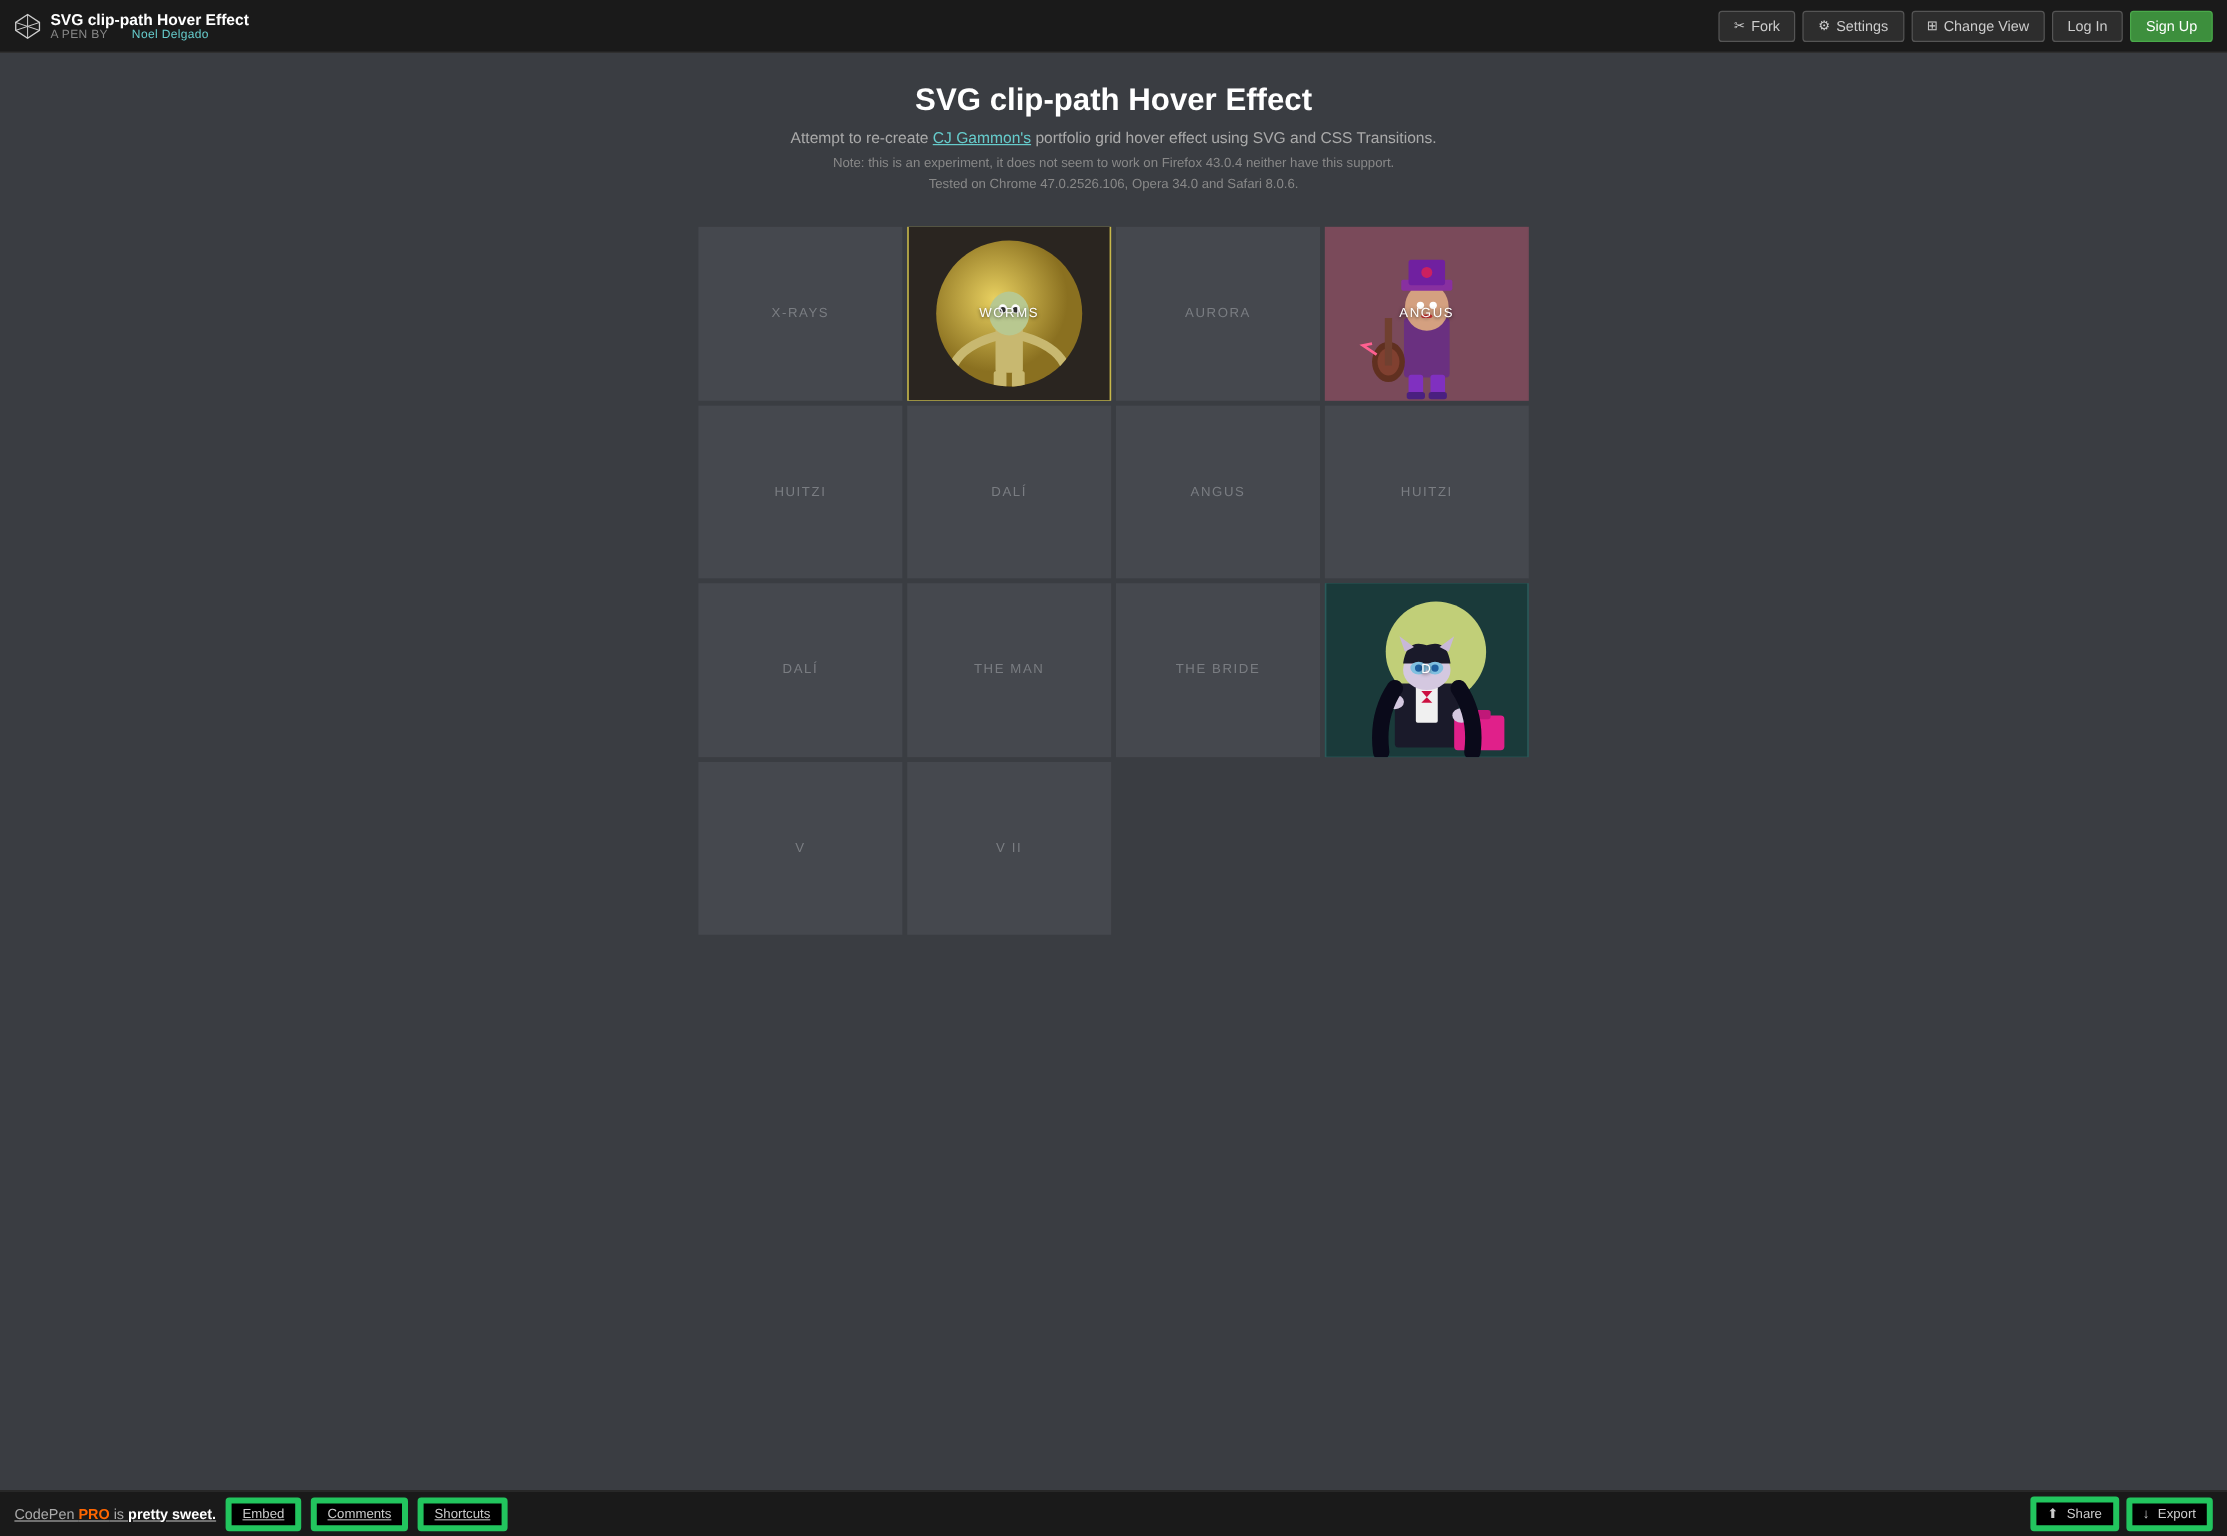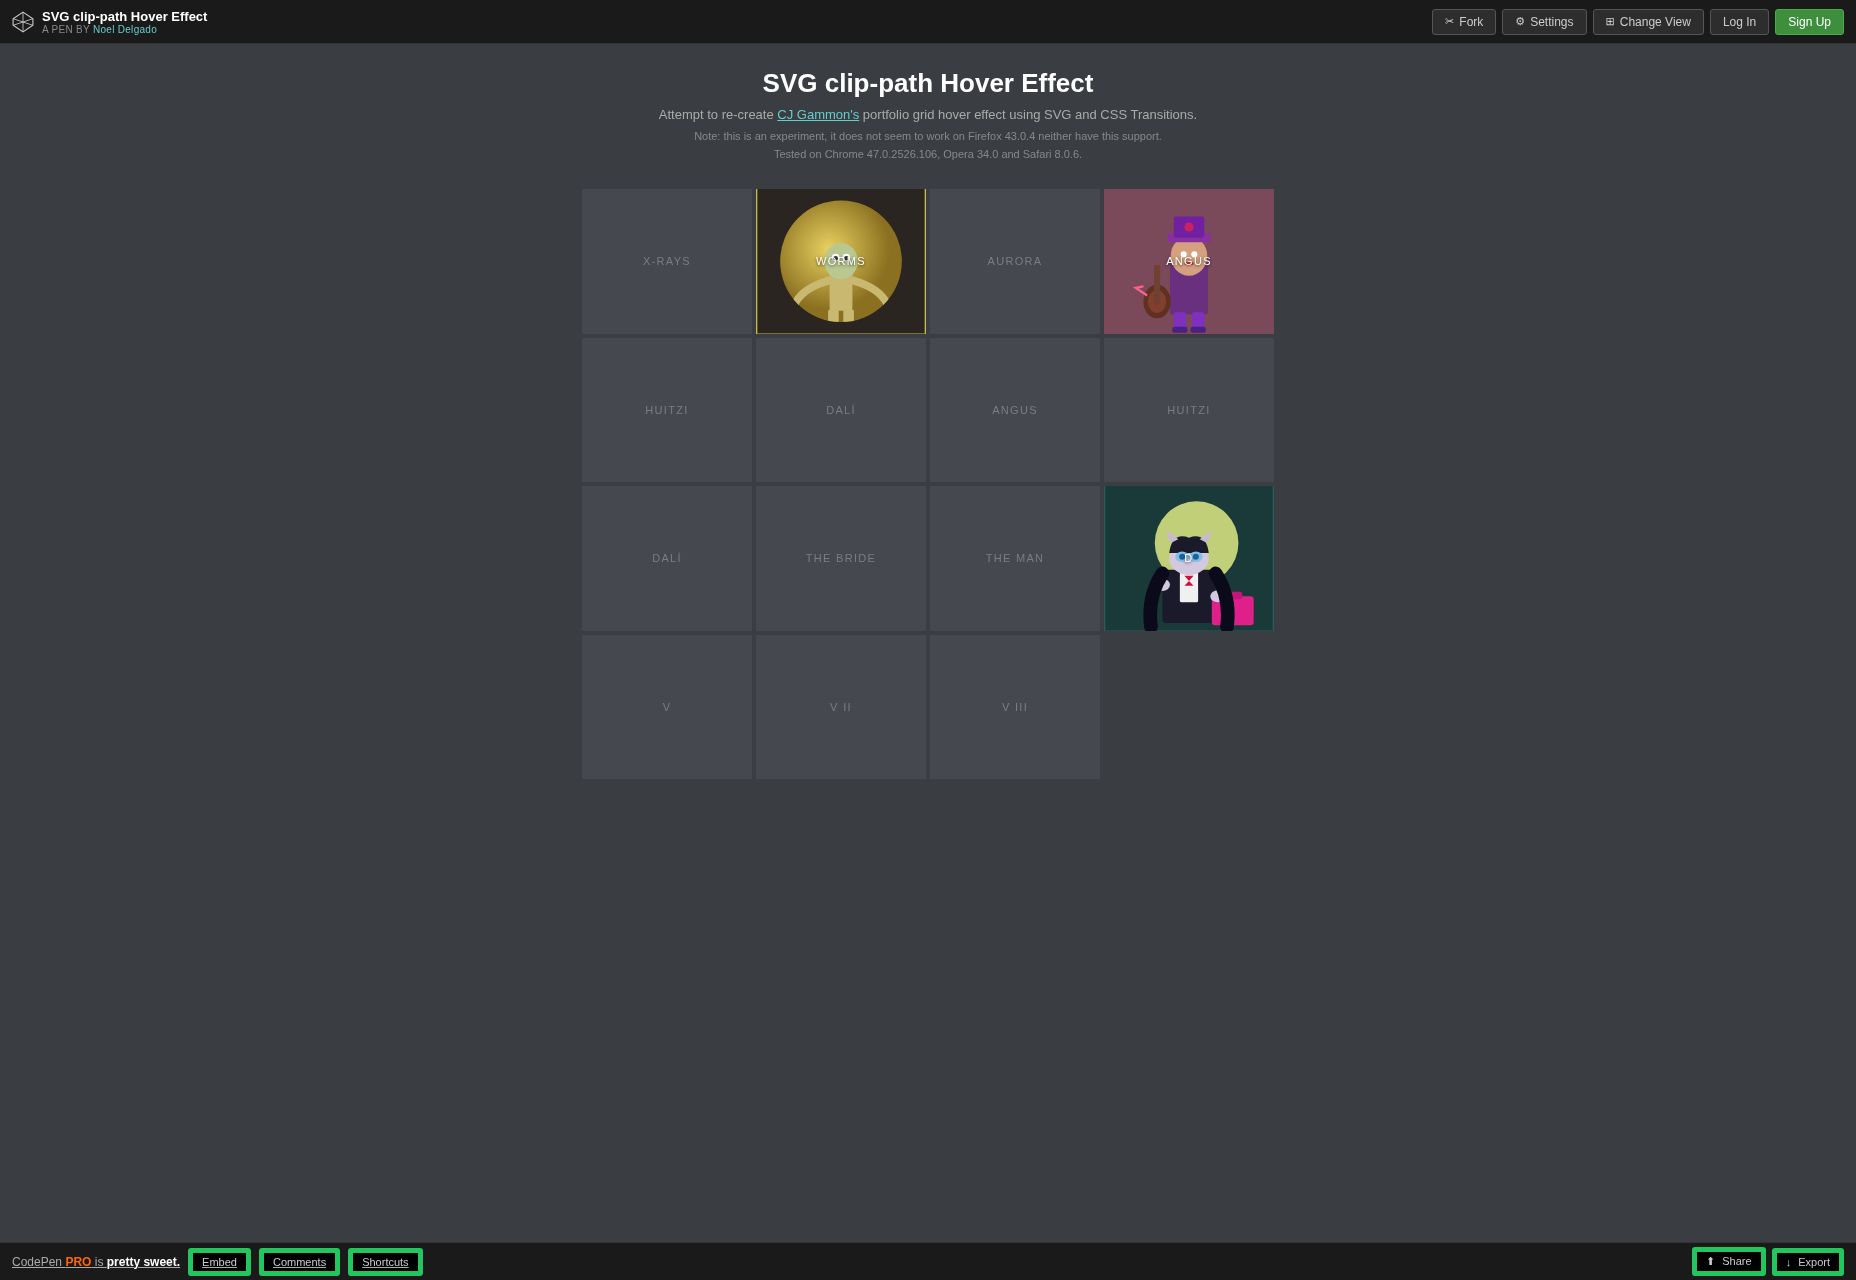--- a/index.html
+++ b/index.html
@@ -198,21 +198,21 @@
         <line x1="2" y1="26" x2="20" y2="20" stroke="#ccc" stroke-width="1.5"></line>
         <line x1="38" y1="26" x2="20" y2="20" stroke="#ccc" stroke-width="1.5"></line>
         <line x1="20" y1="2" x2="20" y2="20" stroke="#ccc" stroke-width="1.5"></line>
         <line x1="20" y1="38" x2="20" y2="20" stroke="#ccc" stroke-width="1.5"></line>
       </svg>
     </div>
     <div id="pen-title-block">
       <span id="pen-title">SVG clip-path Hover Effect</span>
       <span id="pen-author-line">
         <span>A PEN BY</span>
-        <a href="#" id="pen-author-link" style="color:#6cc;text-decoration:none;">Noel Delgado</a>
+        <a href="#" id="pen-author-link" style="color:#6cc;text-decoration:none;margin-left:17px;">Noel Delgado</a>
       </span>
     </div>
   </div>
   <div id="nav-right">
     <button class="nav-btn">
       <span class="nav-btn-icon">✂</span>
       <span>Fork</span>
     </button>
     <button class="nav-btn">
       <span class="nav-btn-icon">⚙</span>
@@ -332,24 +332,24 @@
     <span class="cell-label">ANGUS</span>
   </div>
   <div class="grid-cell">
     <span class="cell-label">HUITZI</span>
   </div>
   <div class="grid-cell">
     <span class="cell-label">DALÍ</span>
   </div>
 
   <div class="grid-cell">
+    <span class="cell-label">THE MAN</span>
+  </div>
+  <div class="grid-cell">
     <span class="cell-label">THE BRIDE</span>
-  </div>
-  <div class="grid-cell">
-    <span class="cell-label">THE MAN</span>
   </div>
   <div class="grid-cell has-image cell-dracula">
     <svg width="100%" height="100%" viewBox="0 0 220 190">
       <rect width="220" height="190" fill="#1a3a3a"></rect>
 
       <circle cx="120" cy="75" r="55" fill="#d4e080" opacity="0.9"></circle>
 
       <rect x="75" y="110" width="70" height="70" fill="#1a1a2a" rx="4"></rect>
 
       <rect x="98" y="113" width="24" height="40" fill="#f0f0f0" rx="2"></rect>
@@ -379,23 +379,20 @@
       <path d="M145 115 Q165 145 160 185" stroke="#0a0a1a" stroke-width="18" fill="none" stroke-linecap="round"></path>
     </svg>
     <span class="cell-label" style="color:#fff;z-index:2;">D</span>
   </div>
 
   <div class="grid-cell">
     <span class="cell-label">V</span>
   </div>
   <div class="grid-cell">
     <span class="cell-label">V II</span>
-  </div>
-  <div class="grid-cell">
-    <span class="cell-label">V III</span>
   </div>
 
 </main>
 
 <footer id="bottom-bar">
   <div id="bottom-left">
     <span class="brand-text">
       CodePen <span class="brand-pro">PRO</span> is <strong>pretty sweet.</strong>
     </span>
     <button class="bottom-badge">Embed</button>

